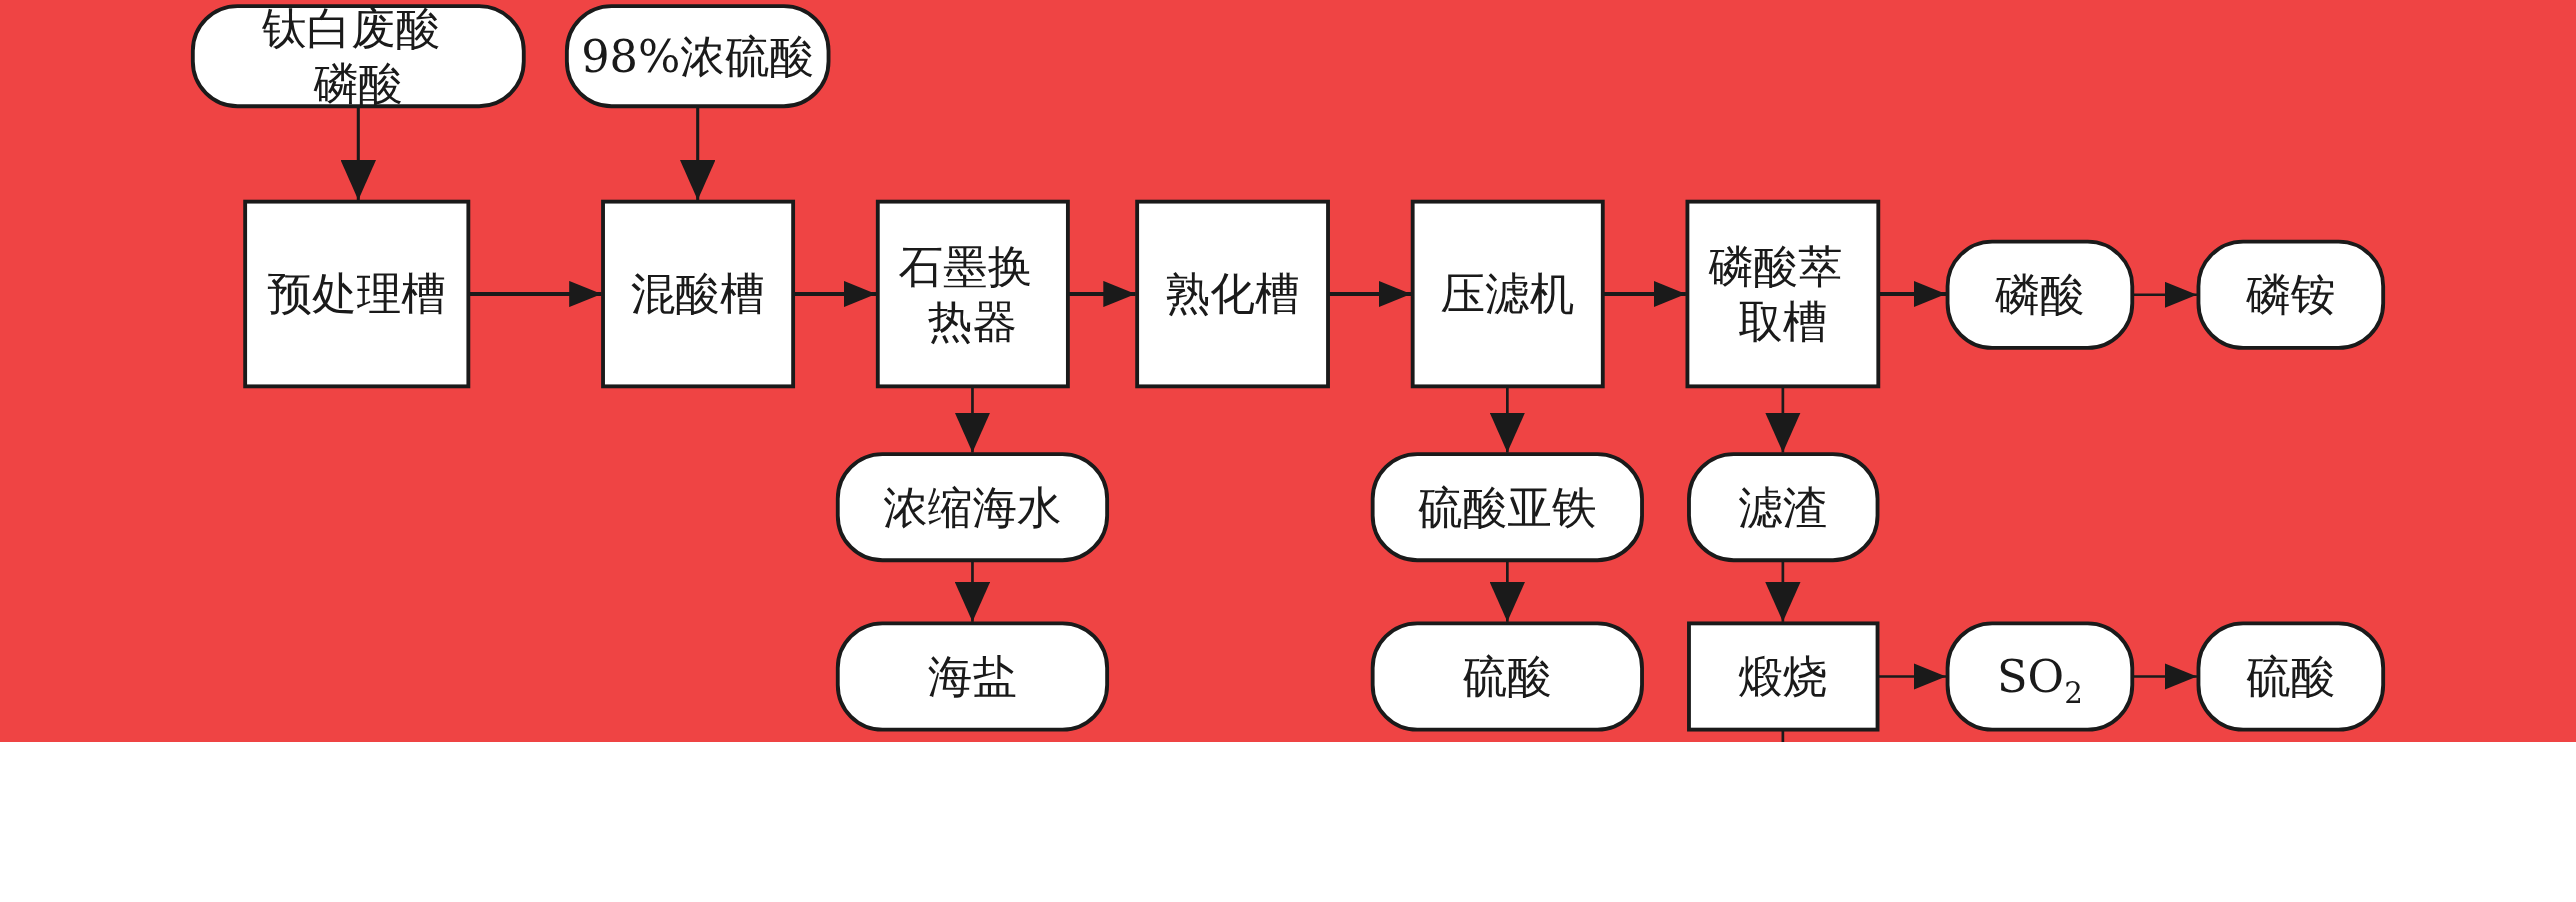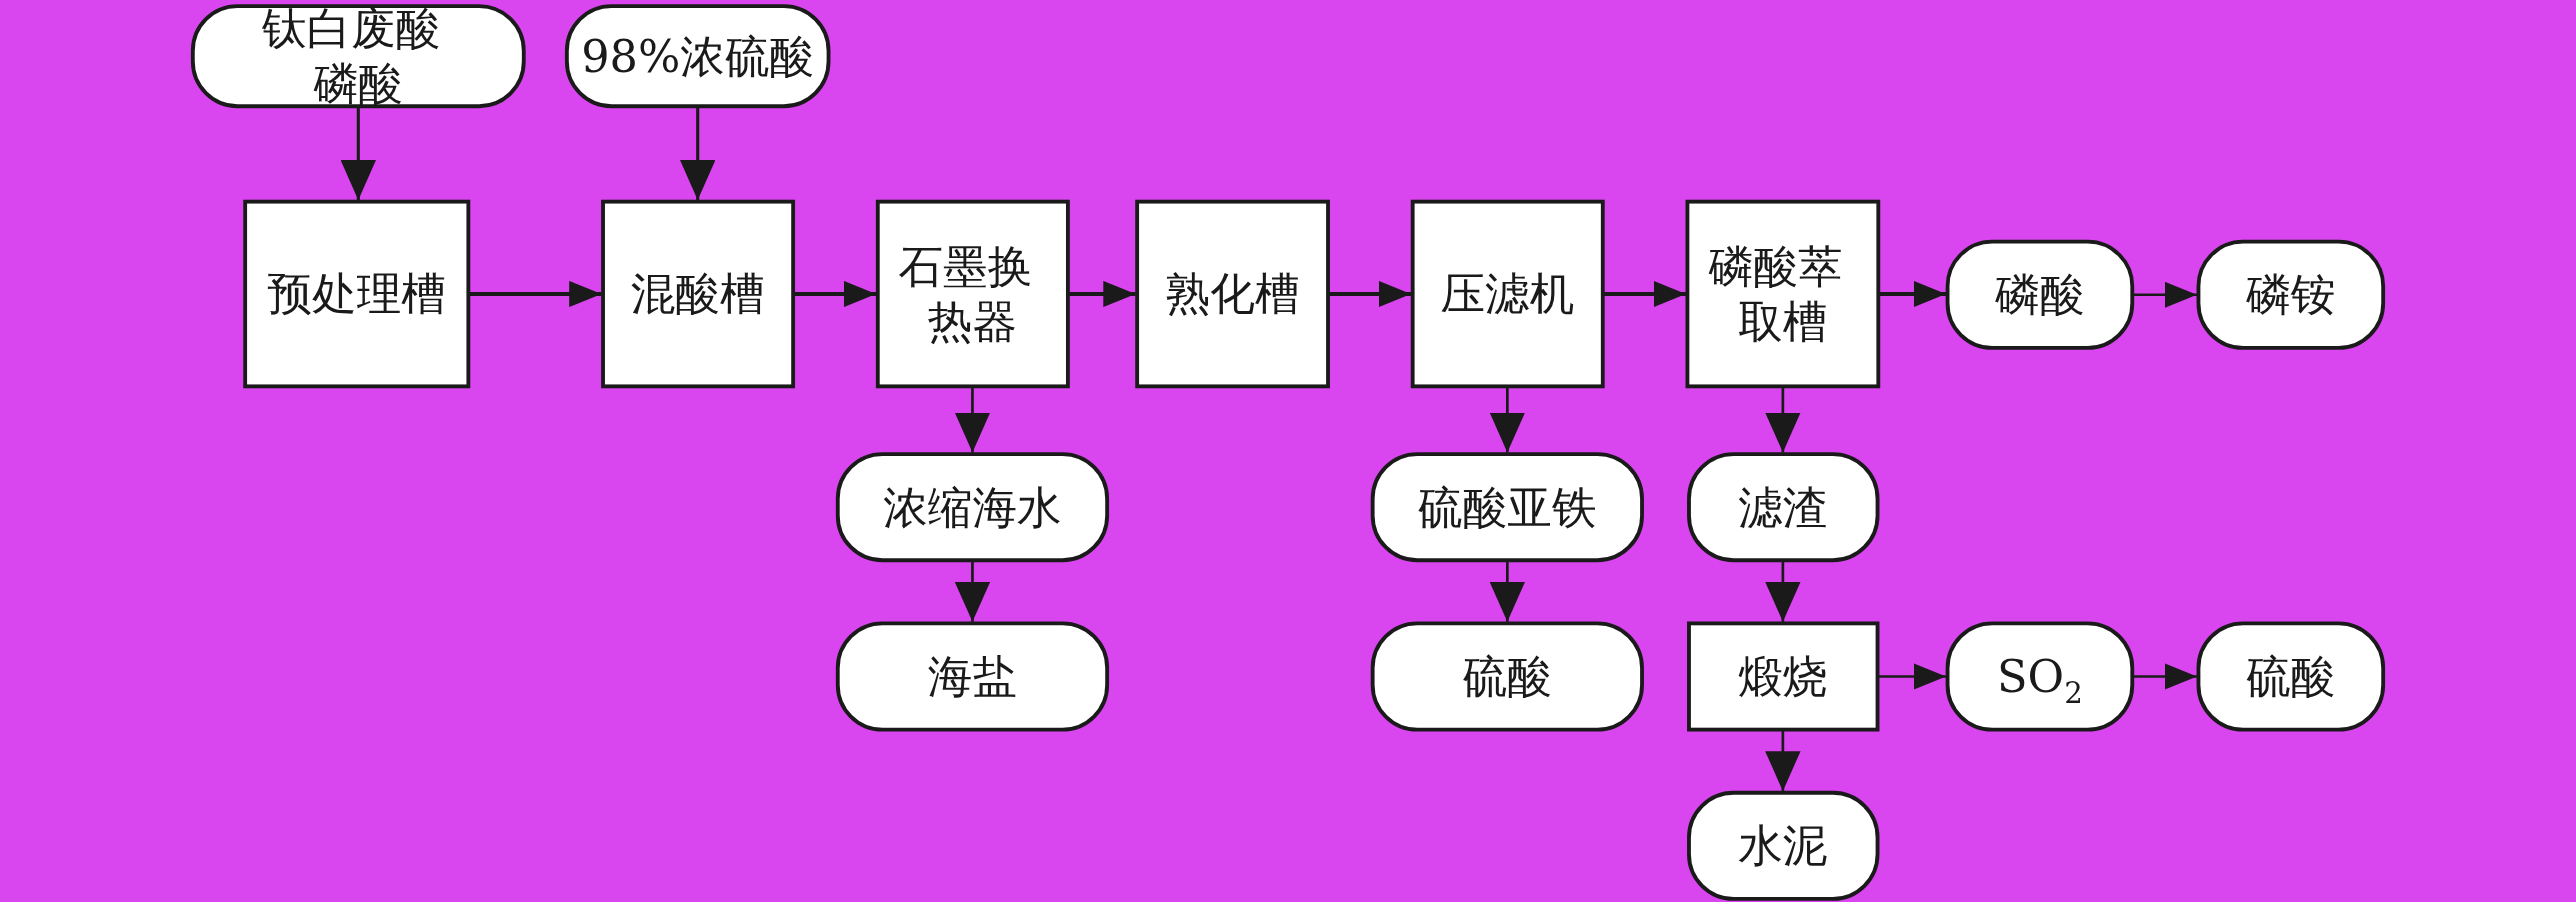--- a/index.html
+++ b/index.html
@@ -1,20 +1,20 @@
 <!DOCTYPE html>
 <html style="font-size:12.3px"><head>
 <meta charset="utf-8">
 <style>
   html, body { margin: 0; padding: 0; background: #ffffff; }
   .page {
     position: relative;
     width: 2576px;
-    height: 902px;
-    background: #d946ef;
+    height: 742px;
+    background: #ef4444;
     overflow: hidden;
     font-family: "DejaVu Serif", "Liberation Serif", serif;
   }
   svg { display: block; }
   .shape {
     fill: #ffffff;
     stroke: #1a1a1a;
     stroke-width: 5;
   }
   .flow  { stroke: #1a1a1a; stroke-width: 5;   fill: none; }

